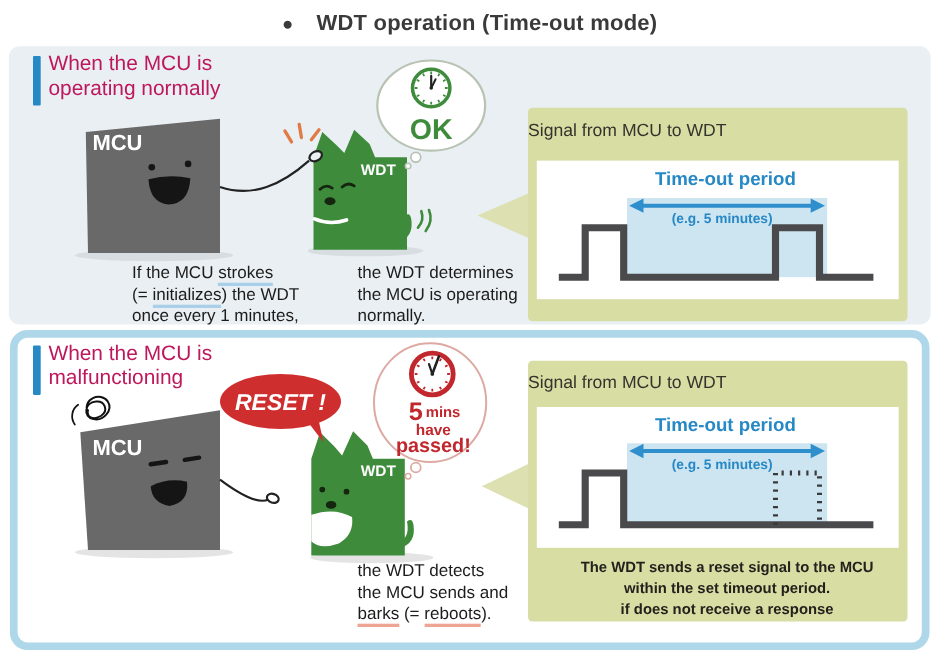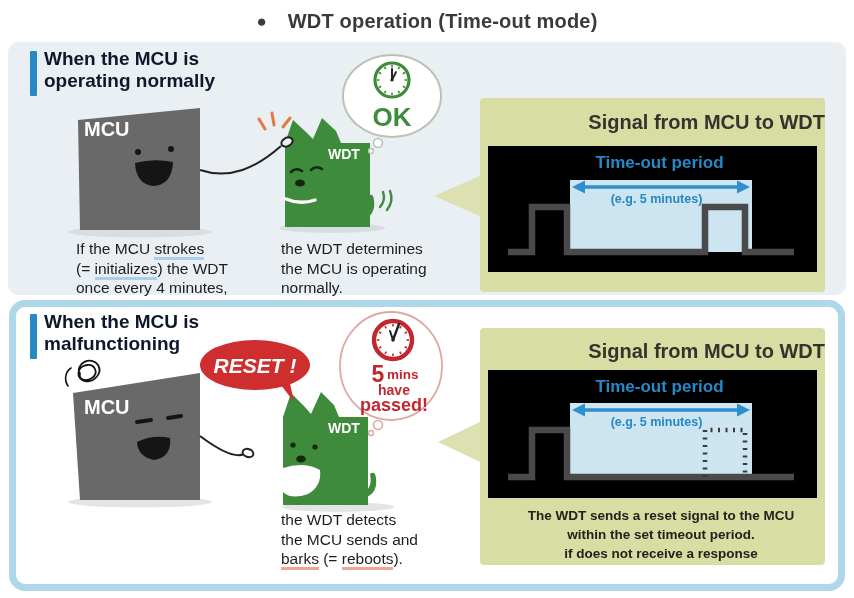--- a/index.html
+++ b/index.html
@@ -9,30 +9,30 @@
   
   .title-row{left:0;top:10px;width:854px;display:flex;justify-content:center;align-items:center;gap:9px;}
   .title-bullet{font-size:17px;color:#3a3a3a;line-height:1;}
   .title-text{font-size:20px;font-weight:bold;color:#3a3a3a;letter-spacing:.2px;margin-left:12px;}
   
   .panel-top{left:8px;top:42px;width:838px;height:253px;background:#e9eff3;border-radius:10px;}
   .panel-bottom{left:9px;top:300px;width:836px;height:291px;background:#fff;
                 border:7px solid #aed7ea;border-radius:16px;box-sizing:border-box;}
   
   .hbar{width:7px;height:45px;background:#2688c5;border-radius:1px;}
-  .heading{font-size:19px;line-height:22px;font-weight:bold;color:#0f172a;white-space:nowrap;}
-  
-  .caption{font-size:15.5px;line-height:19.5px;color:#1c1c1c;white-space:nowrap;}
+  .heading{font-size:19px;line-height:22px;font-weight:normal;color:#be185d;white-space:nowrap;}
+  
+  .caption{font-size:15.5px;line-height:19.5px;color:#1c1c1c;white-space:nowrap;margin-left:44px;}
   .u{border-bottom:3px solid;padding-bottom:0px;}
   .u-blue{border-color:#aacfe9;}
   .u-red{border-color:#efa593;}
   
   .sigbox{background:#d8dda4;border-radius:4px;}
-  .sigtitle{text-align:right;font-size:20px;font-weight:bold;color:#33342c;}
-  .sigwhite{position:absolute;background:#000000;}
+  .sigtitle{text-align:left;font-size:16px;font-weight:normal;color:#33342c;}
+  .sigwhite{position:absolute;background:#ffffff;}
   .tol{position:absolute;left:0;right:0;text-align:center;font-weight:bold;color:#2688c5;}
   .timeout-label{top:7px;font-size:17px;padding-left:14px;}
   .example-label{font-size:12.5px;font-weight:bold;padding-left:8px;}
   .note{position:absolute;left:0;right:0;text-align:center;font-size:13.5px;font-weight:bold;
         color:#22221c;line-height:19px;padding-left:17px;}
   svg{display:block;}
   svg text{font-family:"Liberation Sans","DejaVu Sans",sans-serif;}
 </style>
 </head>
 <body>
@@ -97,21 +97,21 @@
         <line x1="39.5" y1="30.0" x2="37.0" y2="30.0" stroke="#3f8b3c" stroke-width="1.6"></line>
         <line x1="41.2" y1="23.8" x2="39.0" y2="22.5" stroke="#3f8b3c" stroke-width="1.6"></line>
         <line x1="45.7" y1="19.2" x2="44.5" y2="17.0" stroke="#3f8b3c" stroke-width="1.6"></line>
       </g>
     <line x1="52" y1="30" x2="52" y2="19" stroke="#222" stroke-width="2" stroke-linecap="round"></line>
     <line x1="52" y1="30" x2="56" y2="22" stroke="#222" stroke-width="1.8" stroke-linecap="round"></line>
     <circle cx="52" cy="30" r="1.6" fill="#222"></circle>
     <text x="52" y="76" text-anchor="middle" font-size="26" font-weight="bold" fill="#3f8b3c">OK</text>
   </svg>
 
-  <div class="abs caption" style="left:76px;top:239px;"><span>If the MCU </span><span class="u u-blue">strokes</span><br><span>(= </span><span class="u u-blue">initializes</span><span>) the WDT</span><br><span>once every 4 minutes,</span></div>
+  <div class="abs caption" style="left:76px;top:239px;"><span>If the MCU </span><span class="u u-blue">strokes</span><br><span>(= </span><span class="u u-blue">initializes</span><span>) the WDT</span><br><span>once every 1 minutes,</span></div>
   <div class="abs caption" style="left:281px;top:239px;"><span>the WDT determines</span><br><span>the MCU is operating</span><br><span>normally.</span></div>
 
   <svg class="abs" style="left:430px;top:170px;" width="52" height="52" viewBox="0 0 52 52">
     <polygon points="4,26 52,5 52,47" fill="#dde1b2"></polygon>
   </svg>
 
   <div class="abs sigbox" style="left:480px;top:98px;width:345px;height:194px;">
     <div class="sigtitle" style="margin-top:13px;">Signal from MCU to WDT</div>
     <div class="sigwhite" style="left:8px;top:48px;width:329px;height:126px;">
       <svg width="329" height="126" viewBox="0 0 329 126">

